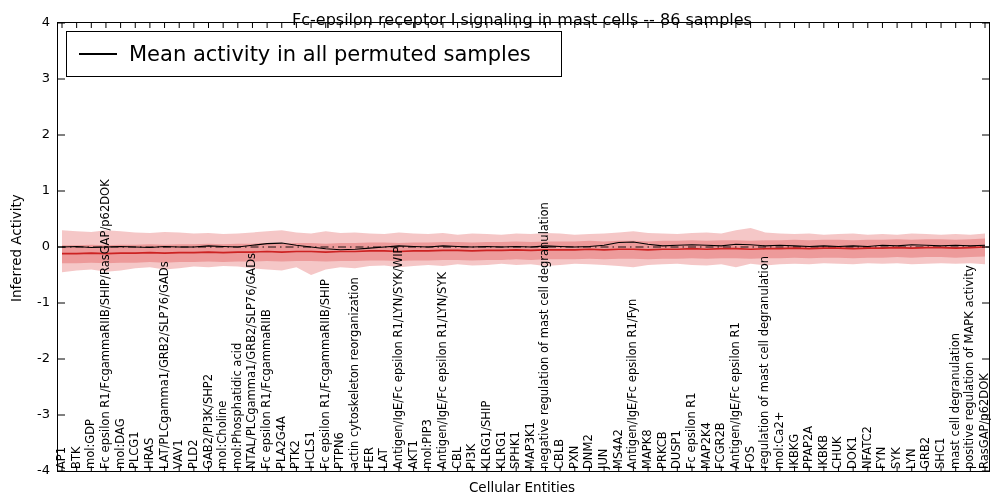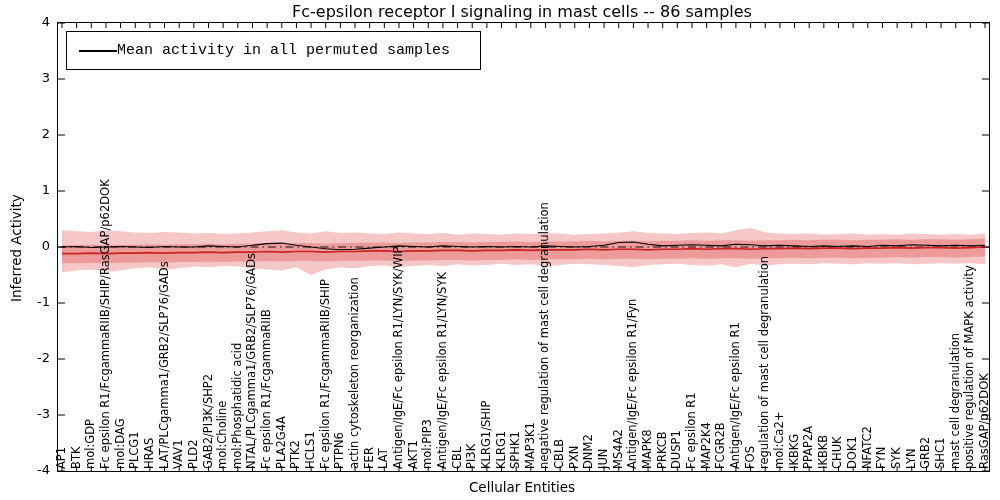--- a/index.html
+++ b/index.html
@@ -1,28 +1,28 @@
 <!DOCTYPE html>
 <html><head>
 <meta charset="utf-8">
 <style>
   html,body{margin:0;padding:0;background:#ffffff;}
   body{width:1000px;height:500px;font-family:"DejaVu Sans",sans-serif;color:#000;}
   .figure{position:relative;width:1000px;height:500px;background:#fff;overflow:hidden;}
-  .title{position:absolute;top:2px;left:522px;transform:translateX(-50%);font-size:16px;white-space:nowrap;}
+  .title{position:absolute;top:10px;left:522px;transform:translateX(-50%);font-size:16px;white-space:nowrap;}
   .ylabel{position:absolute;left:8px;top:302px;transform:rotate(-90deg);transform-origin:0 0;font-size:13.5px;white-space:nowrap;}
   .xlabel{position:absolute;left:522px;top:479px;transform:translateX(-50%);font-size:13.5px;}
   .plot{position:absolute;left:57px;top:22px;width:931px;height:448px;border:1px solid #000;box-sizing:content-box;}
   .plot svg{position:absolute;left:0;top:0;overflow:visible;}
   #xlabels{position:absolute;left:0;top:0;width:931px;height:448px;pointer-events:none;}
   .xtick-label{position:absolute;white-space:nowrap;font-size:11.5px;line-height:13px;transform:rotate(-90deg);transform-origin:0 0;}
   #yticks{position:absolute;left:0;top:0;width:1000px;height:500px;pointer-events:none;}
   .ytick{position:absolute;left:4px;width:46px;text-align:right;font-size:13px;}
   .legend{position:absolute;left:8px;top:8px;border:1px solid #000;background:#fff;padding:10px 30px 10px 12px;display:flex;flex-direction:column;gap:10px;z-index:5;}
-  .legend-row{display:flex;align-items:center;gap:0;font-size:15px;white-space:nowrap;font-family:Liberation Mono, monospace;}
+  .legend-row{display:flex;align-items:center;gap:12px;font-size:21px;white-space:nowrap;}
   .legend-line{width:38px;height:0;border-top:2px solid #000;}
 </style>
 </head>
 <body>
 
 <div class="figure">
   <div class="title">Fc-epsilon receptor I signaling in mast cells -- 86 samples</div>
   <div class="ylabel">Inferred Activity</div>
   <div class="xlabel">Cellular Entities</div>
 

